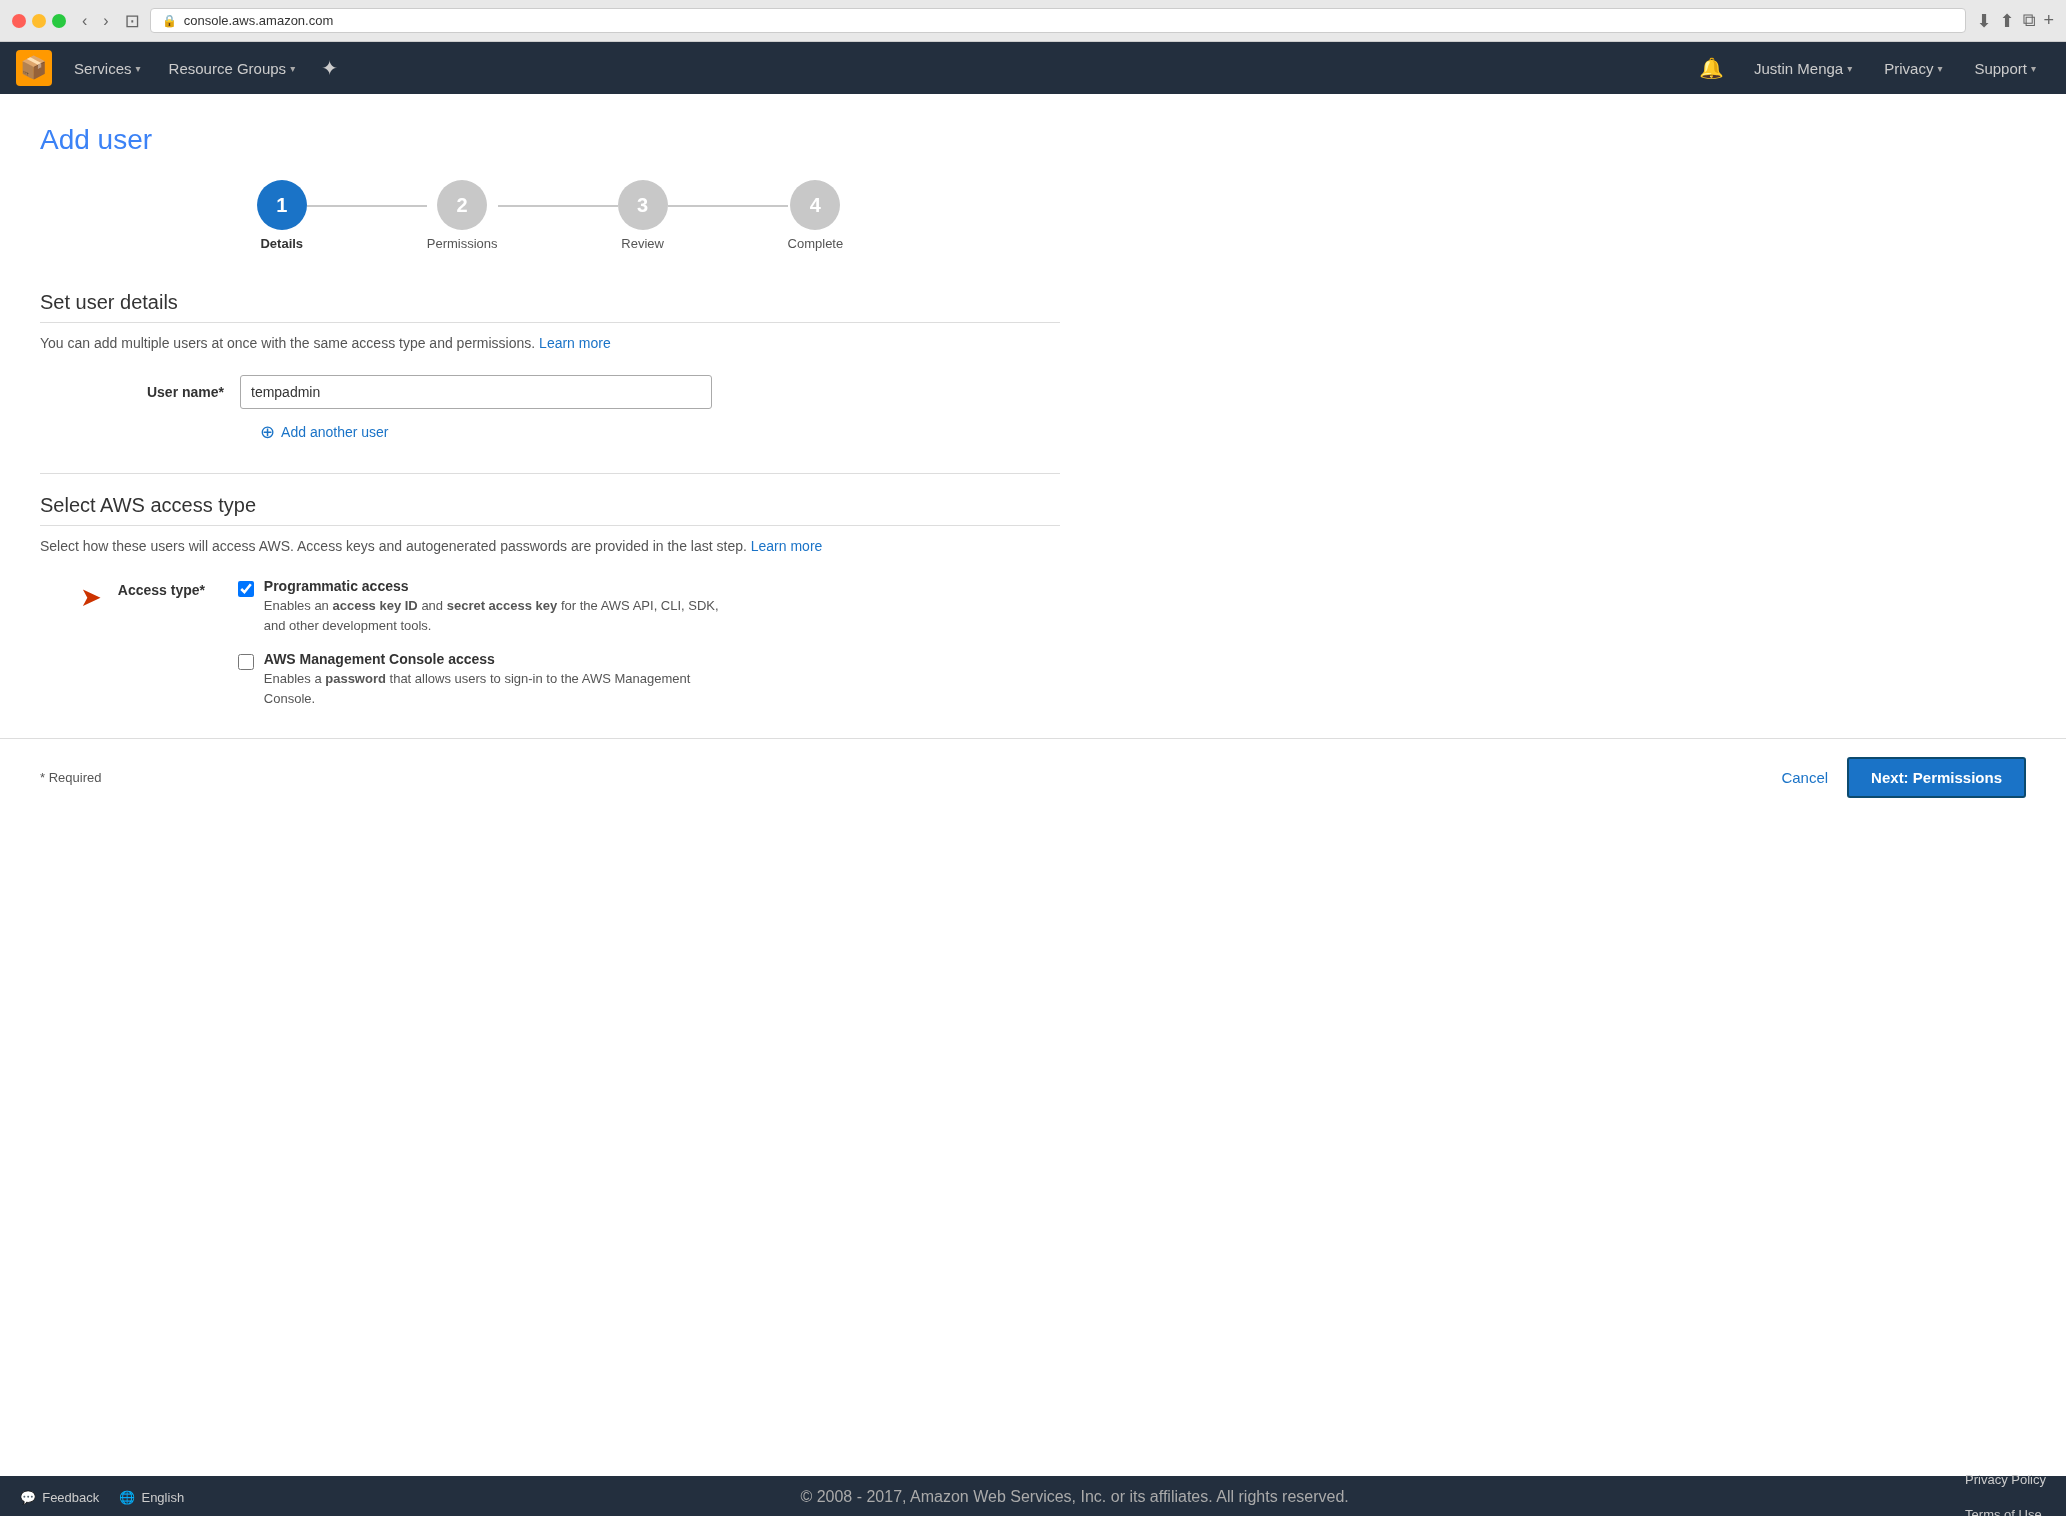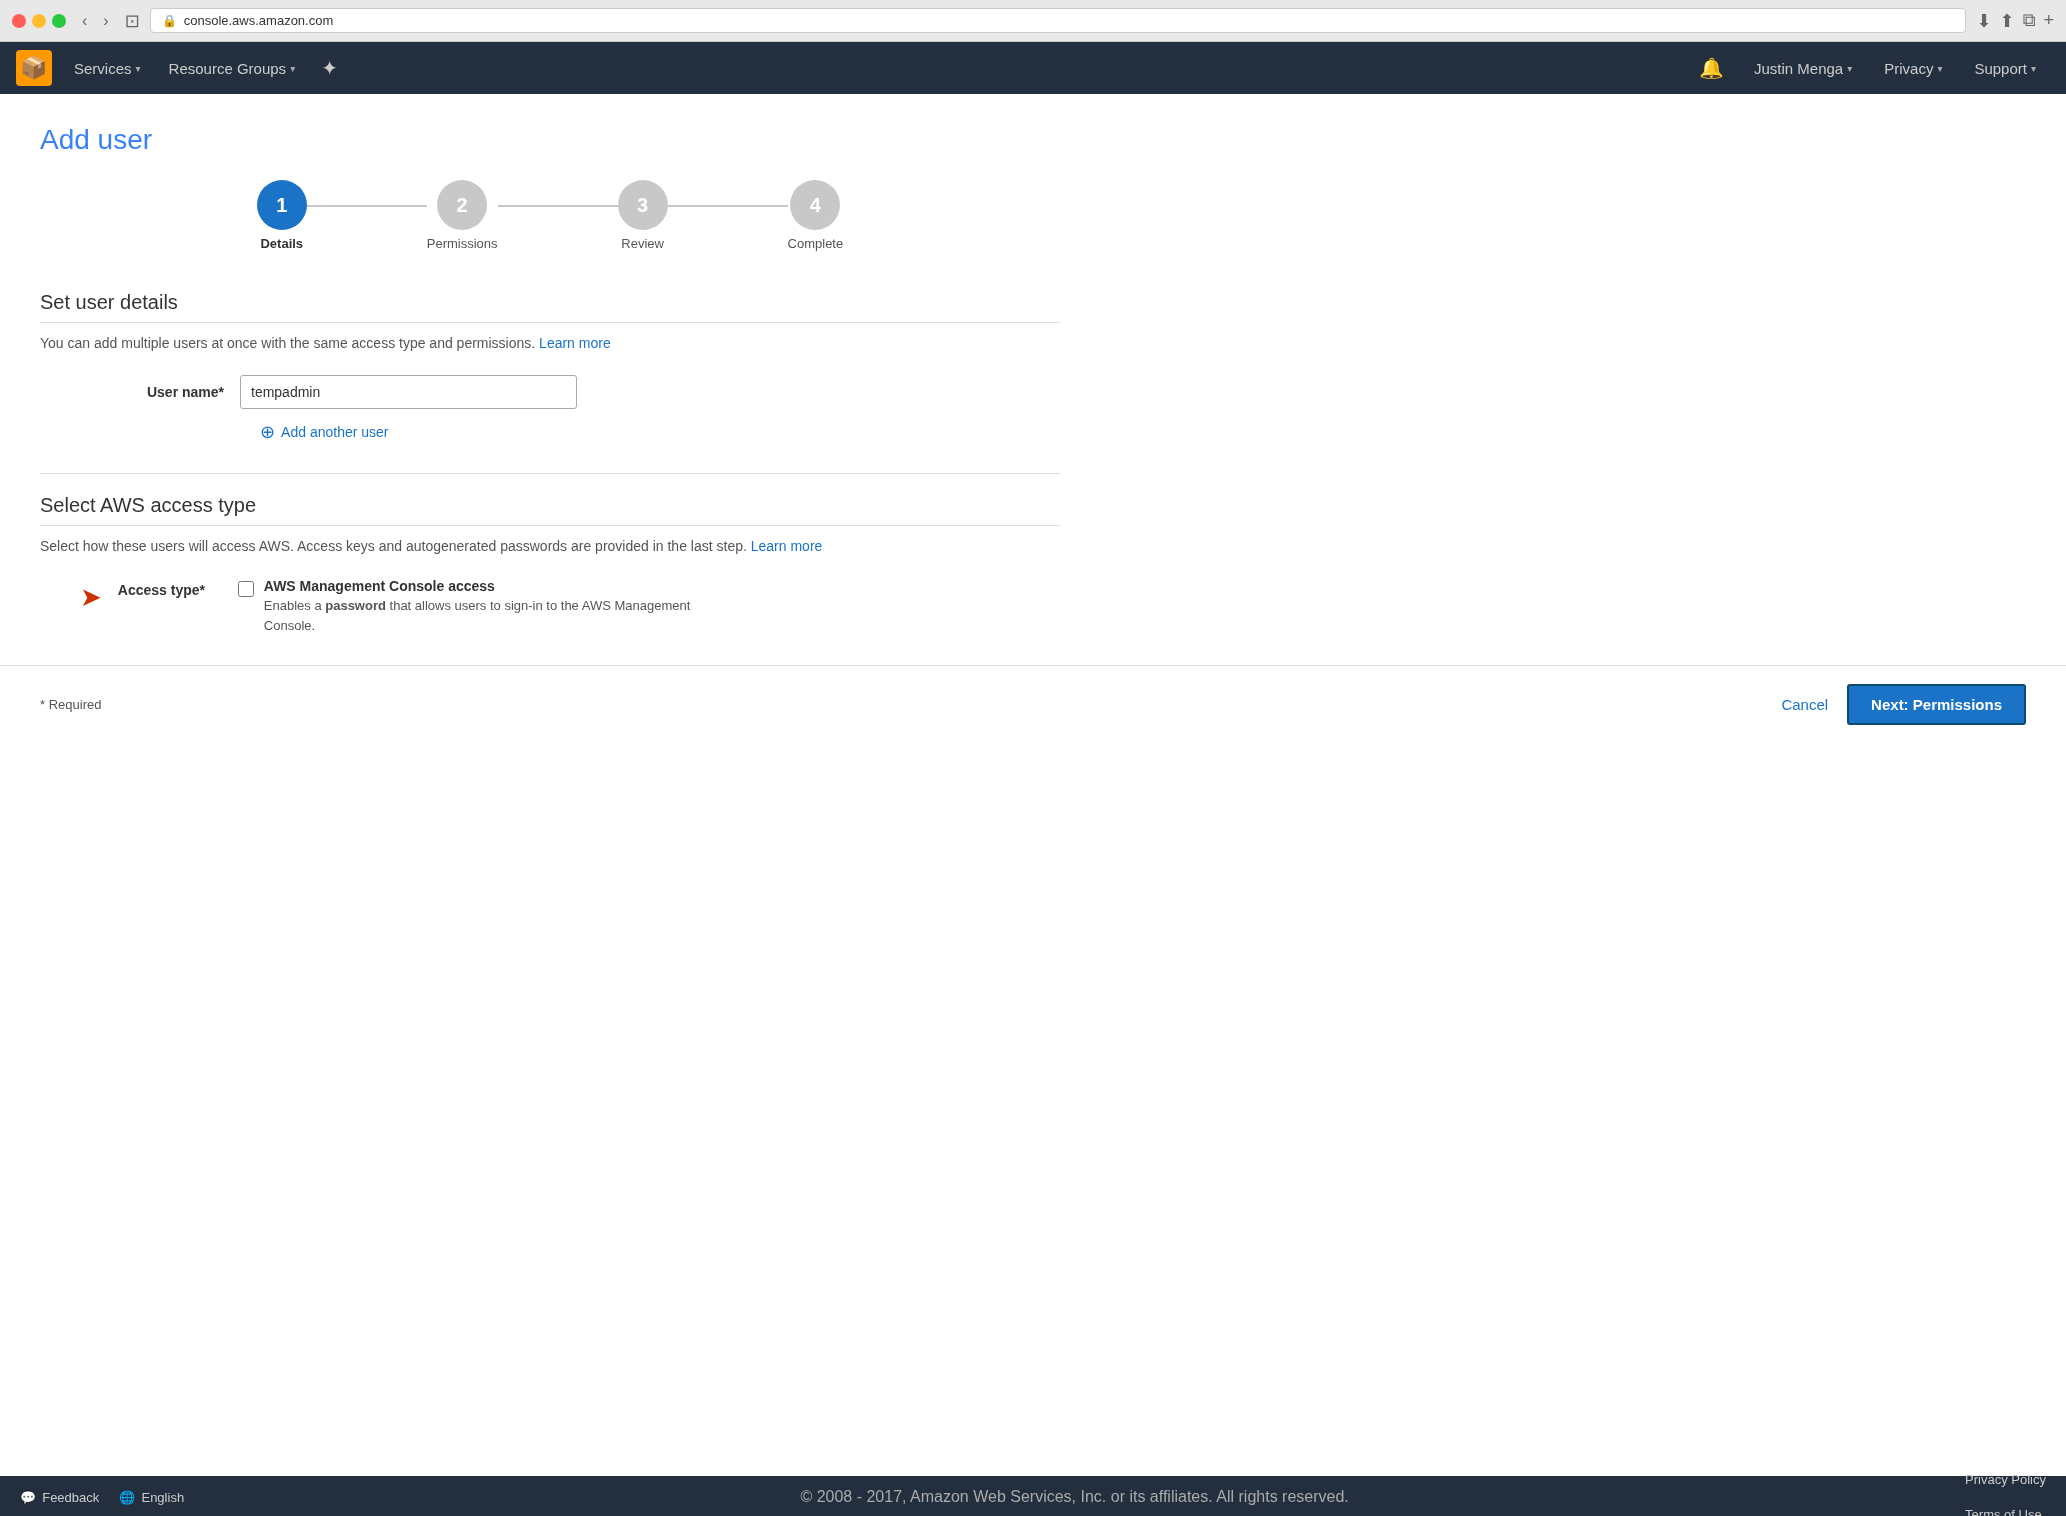--- a/index.html
+++ b/index.html
@@ -63,21 +63,21 @@
     .step-connector { width: 120px; height: 2px; background: #c8c8c8; margin-bottom: 20px; }
 
     
     .section-title { font-size: 20px; font-weight: 400; color: #333; padding-bottom: 8px; border-bottom: 1px solid #ddd; margin-bottom: 12px; }
     .section-desc { font-size: 14px; color: #555; margin-bottom: 24px; }
     .section-desc a { color: #1a73c7; text-decoration: none; }
 
     
     .form-row { display: flex; align-items: center; margin-bottom: 12px; padding-left: 60px; }
     .form-label { font-weight: 600; font-size: 14px; color: #333; min-width: 140px; text-align: right; padding-right: 16px; }
-    .form-input { border: 1px solid #aaa; border-radius: 3px; padding: 8px 10px; font-size: 14px; width: 337px; color: #333; }
+    .form-input { border: 1px solid #aaa; border-radius: 3px; padding: 8px 10px; font-size: 14px; width: 472px; color: #333; }
 
     .add-user-link { display: flex; align-items: center; gap: 6px; color: #1a73c7; cursor: pointer; font-size: 14px; text-decoration: none; padding-left: 220px; margin-bottom: 30px; }
     .add-user-link .plus-icon { font-size: 18px; color: #1a73c7; }
 
     
     .section-separator { border: none; border-top: 1px solid #ddd; margin: 20px 0 20px 0; }
     .access-type-row { display: flex; align-items: flex-start; margin-top: 20px; padding-left: 40px; }
     .arrow-indicator { display: flex; align-items: center; margin-right: 16px; margin-top: 4px; }
     .arrow-indicator .arrow { color: #cc3300; font-size: 26px; display: flex; align-items: center; }
     .access-label { font-weight: 700; font-size: 14px; color: #333; min-width: 100px; margin-right: 20px; margin-top: 4px; white-space: nowrap; }
@@ -210,20 +210,29 @@
       <a href="#">Learn more</a>
     </p>
 
     <div class="access-type-row">
       <div class="arrow-indicator">
         <span class="arrow">➤</span>
       </div>
       <div class="access-label">Access type*</div>
       <div class="checkboxes-col">
 
+        <div class="checkbox-row">
+          <input type="checkbox" checked="" style="">
+          <div class="checkbox-text">
+            <div class="checkbox-title">Programmatic access</div>
+            <div class="checkbox-desc">
+              Enables an <strong>access key ID</strong> and <strong>secret access key</strong> for the AWS API, CLI, SDK,<br>and other development tools.
+            </div>
+          </div>
+        </div>
 
         <div class="checkbox-row">
           <input type="checkbox" style="">
           <div class="checkbox-text">
             <div class="checkbox-title">AWS Management Console access</div>
             <div class="checkbox-desc">
               Enables a <strong>password</strong> that allows users to sign-in to the AWS Management<br>Console.
             </div>
           </div>
         </div>

